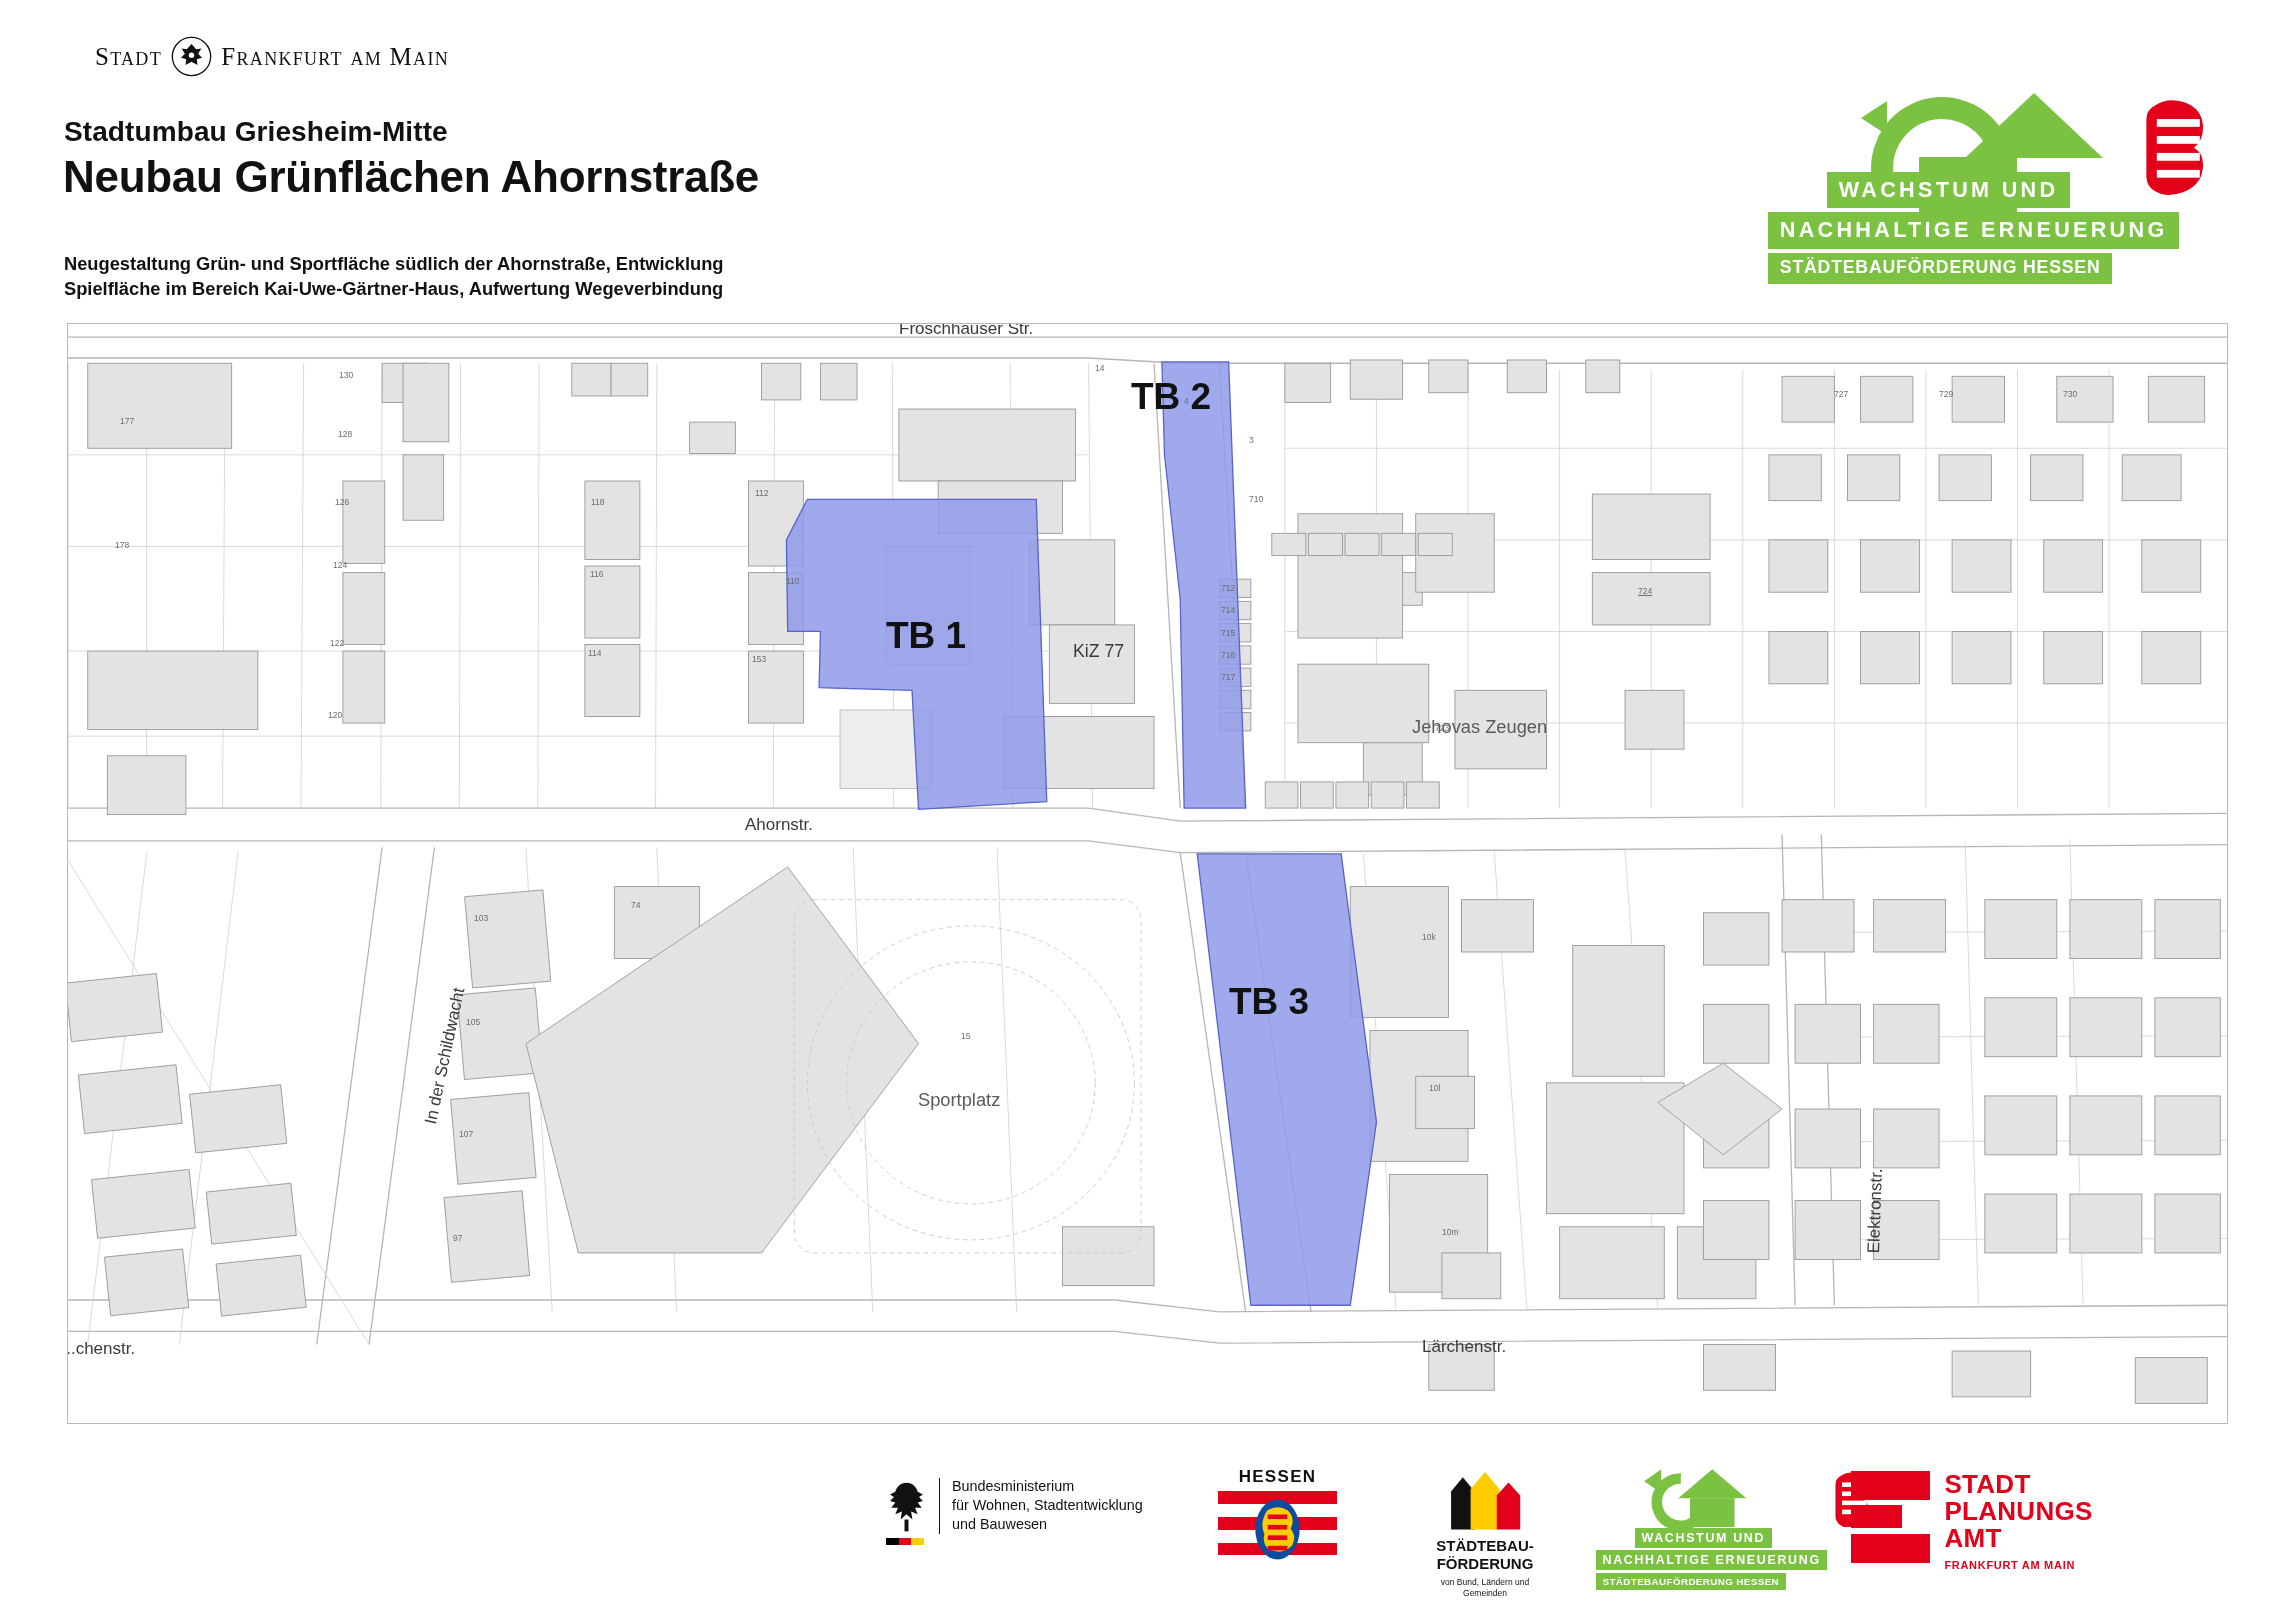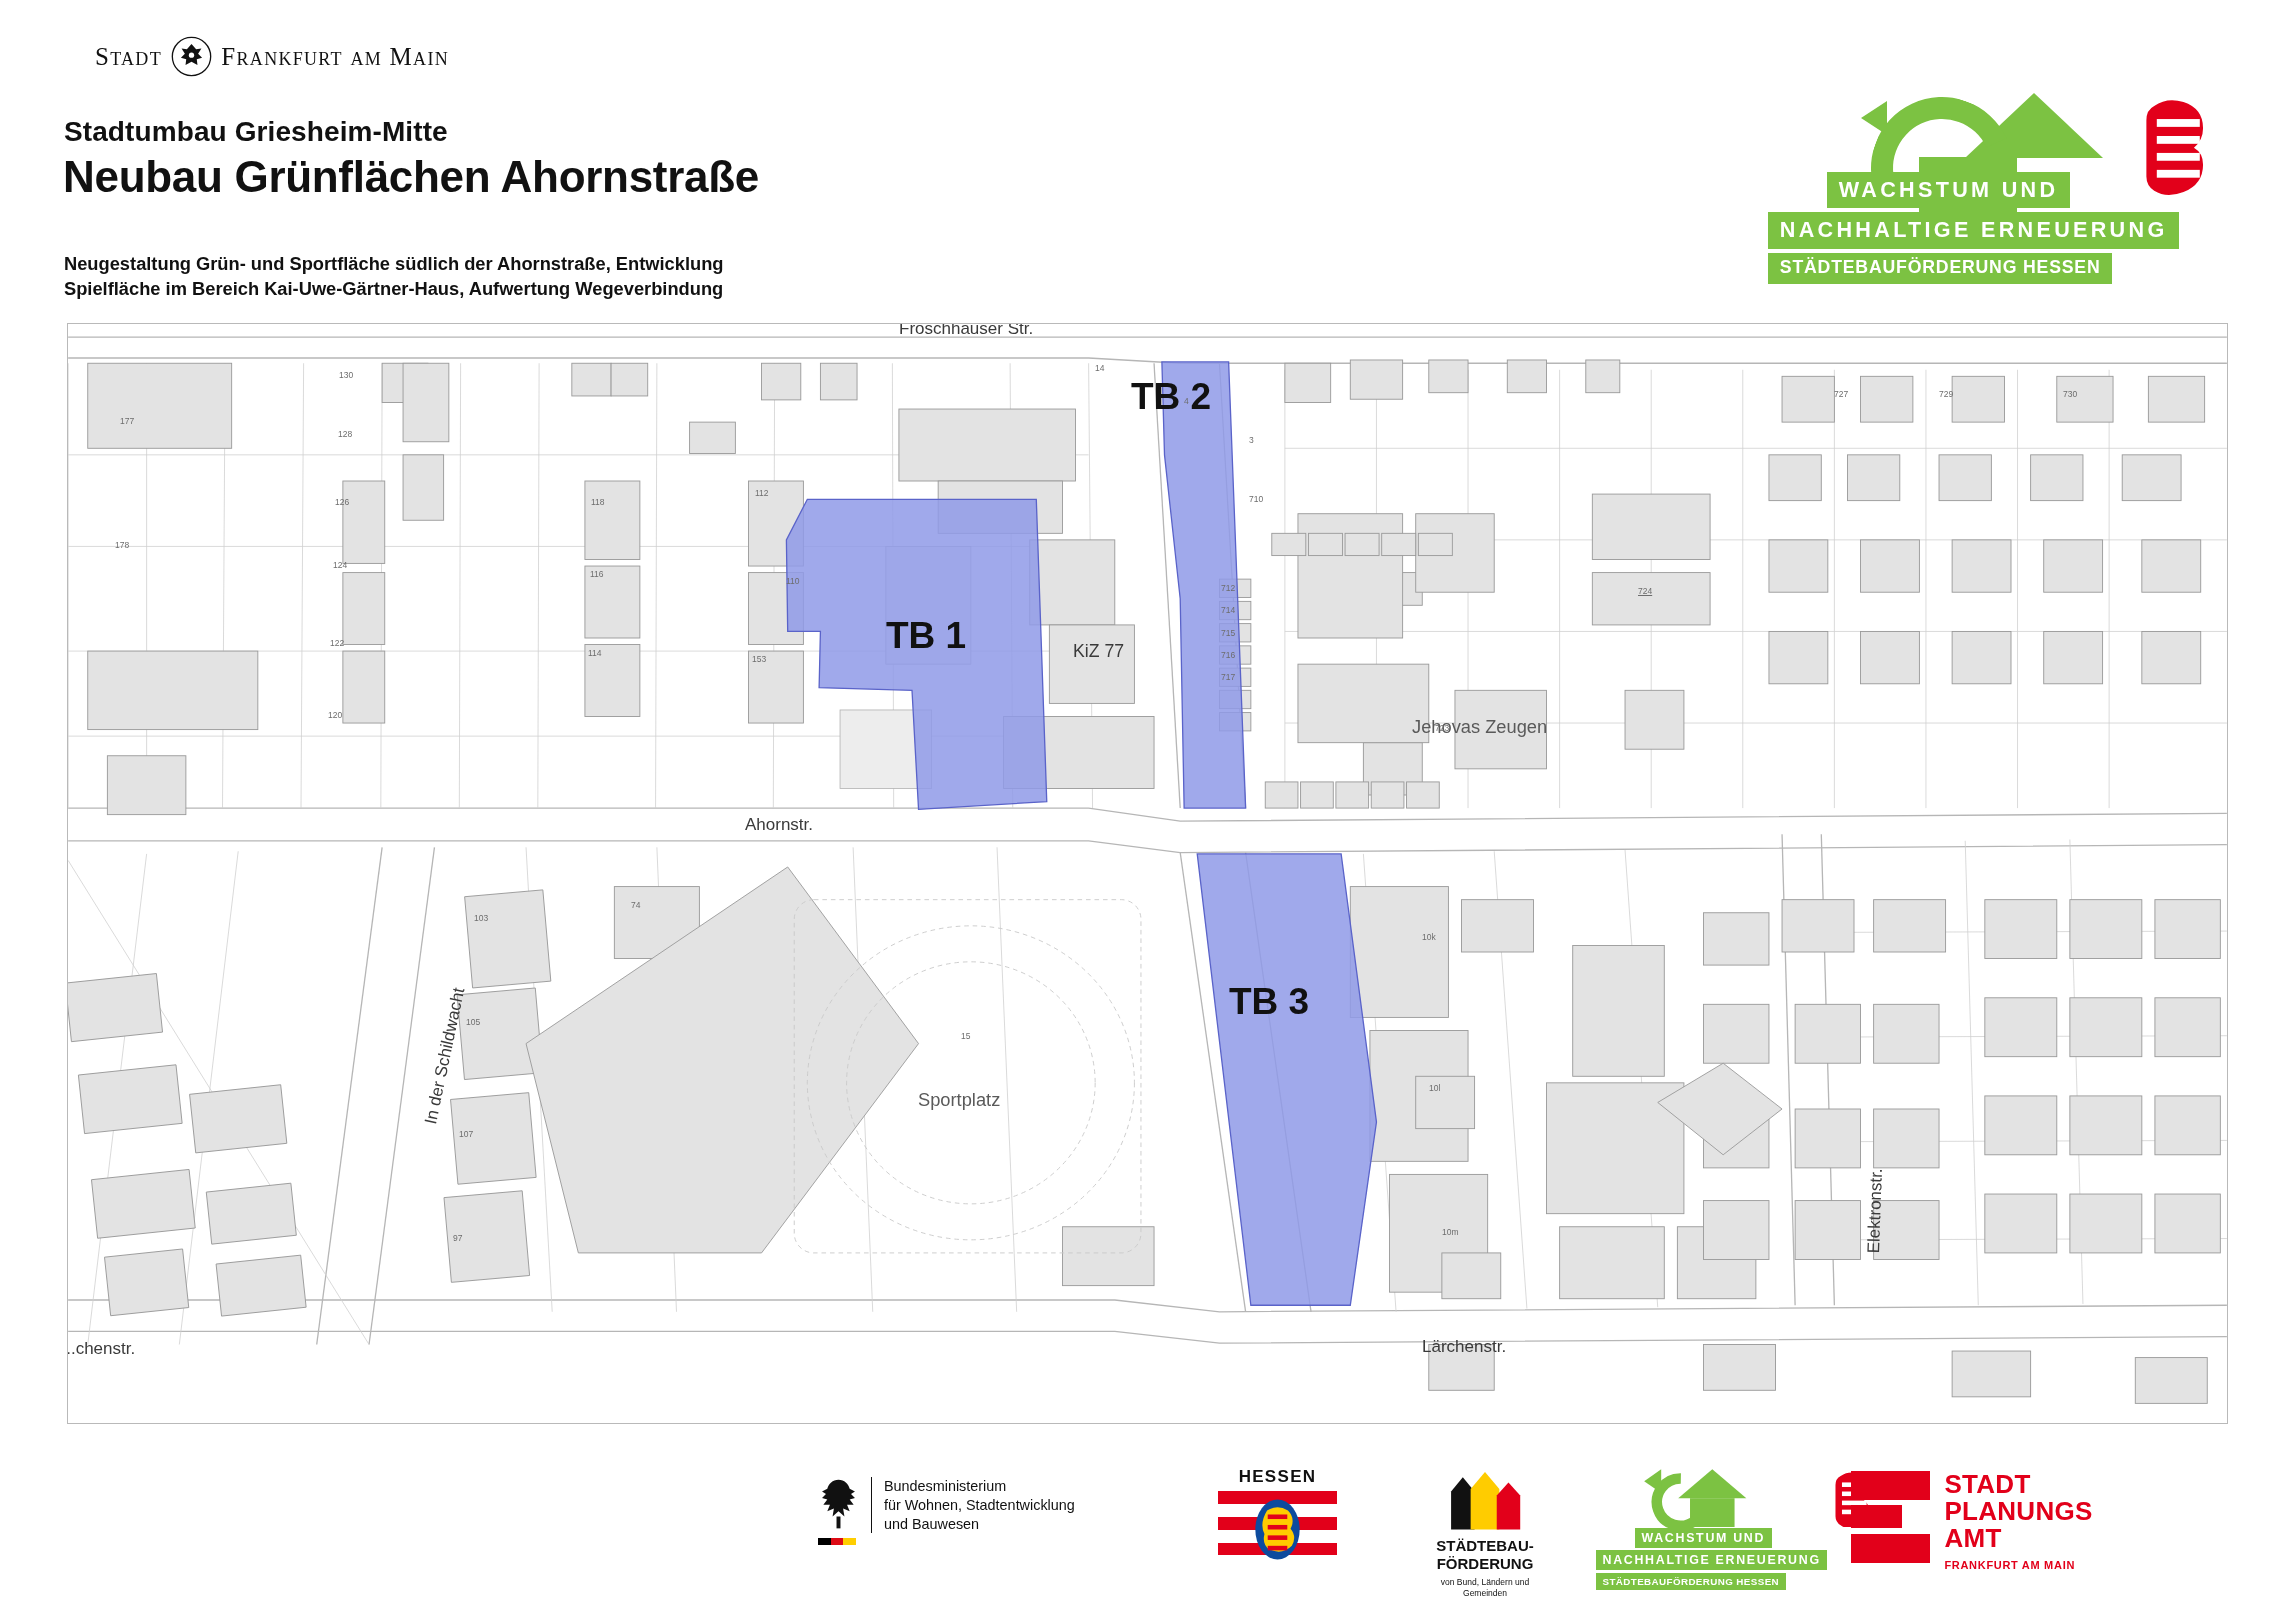--- a/index.html
+++ b/index.html
@@ -197,21 +197,21 @@
   .footer {
     position: absolute;
     left: 0;
     top: 1459px;
     width: 2295px;
     height: 164px;
   }
   .f-item { position:absolute; }
 
   
-  .bmwsb { left: 818px; top: 18.3px; display:flex; align-items:flex-start; gap:11.8px;}
+  .bmwsb { left: 886px; top: 18.3px; display:flex; align-items:flex-end; gap:11.8px;}
   .bmwsb .eagle2 { width: 41px; height: 54px; }
   .bmwsb .divider { width:1.3px; height:56px; background:#111; }
   .bmwsb .txt { font-size: 14.4px; line-height: 1.32; color:#111; }
   .bmwsb .flagbar { position:absolute; left:0; bottom:-10.5px; width: 38px; height: 6.5px; display:flex;}
   .flagbar i { flex:1; display:block; }
   .flagbar i.k { background:#000; }
   .flagbar i.r { background:#dd0b15; }
   .flagbar i.g { background:#ffce00; }
 
   

